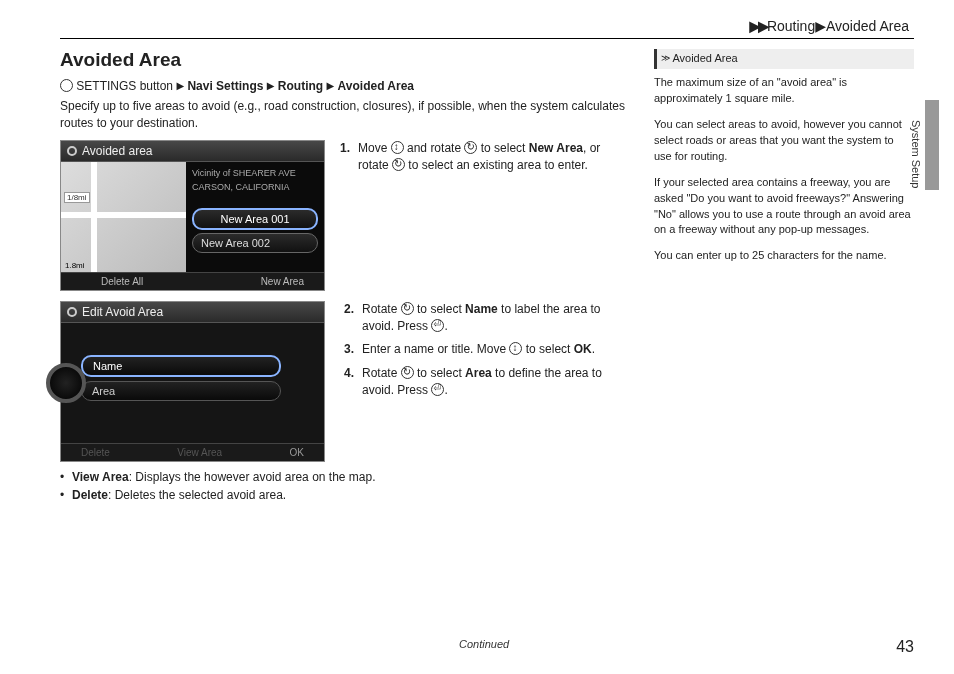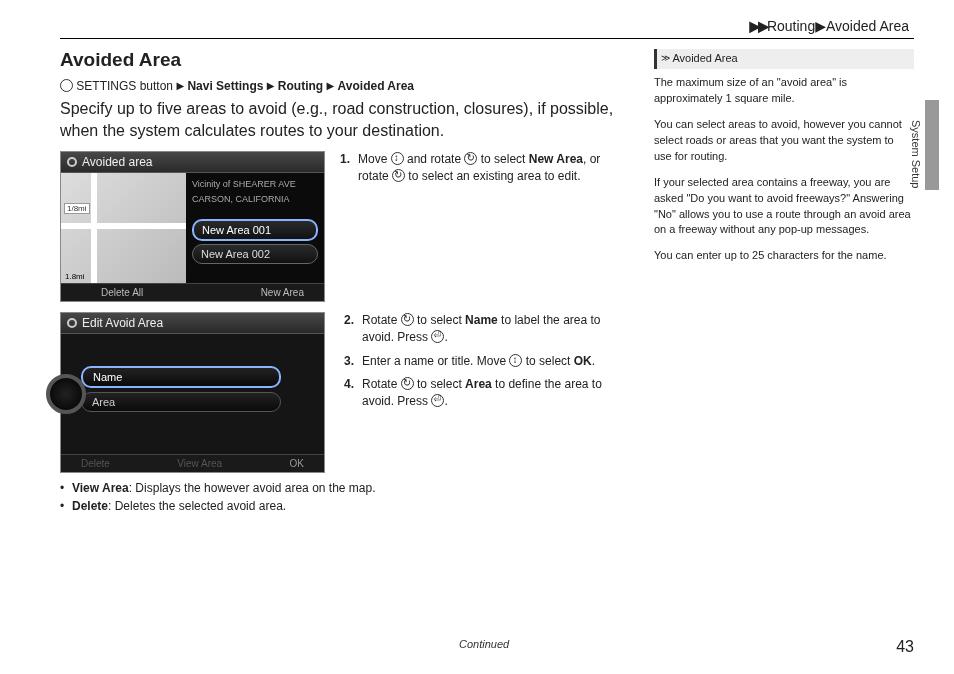--- a/index.html
+++ b/index.html
@@ -25,21 +25,21 @@
   .hr { border: 0; border-top: 1px solid #000; margin-bottom: 10px; }
   .content {
     display: flex;
     gap: 25px;
   }
   .main { flex: 1; }
   .sidebar { width: 260px; font-size: 11px; line-height: 1.45; }
   h1 { font-size: 19px; font-weight: bold; margin-bottom: 8px; }
   .nav-path { font-size: 12px; margin-bottom: 5px; }
   .nav-arrow { display:inline-block; font-size:10px; vertical-align:1px; }
-  .intro { font-size: 16px; line-height: 1.4; margin-bottom: 8px; }
+  .intro { font-size: 12px; line-height: 1.4; margin-bottom: 8px; }
   .row1 { display: flex; gap: 15px; align-items: flex-start; margin-bottom: 10px;}
   .row2 { display: flex; gap: 19px; align-items: flex-start; margin-bottom: 8px;}
   .screenshot {
     width: 265px;
     border: 1px solid #888;
     background: #000;
     color: #eee;
     font-size: 11px;
   }
   .ss-header {
@@ -72,21 +72,21 @@
   .vicinity { font-size:9px; color:#aaa; padding:2px 6px; line-height:1.2;}
   .item {
     margin: 3px 6px;
     padding: 3px 8px;
     border:1px solid #666;
     border-radius:10px;
     background: linear-gradient(#2b2b2b,#111);
     font-size:11px;
     color:#ddd;
   }
-  .item.sel { border:2px solid #8ab4ff; color:#fff; }
+  .item.sel { border:2px solid #8ab4ff; color:#fff;text-align:center; }
   .ss-footer {
     display:flex; justify-content:space-between;
     background:#1a1a1a; padding:3px 20px 3px 40px; font-size:10px;
     border-top:1px solid #444;
     color:#bbb;
   }
   .ss2-body { background:#151515; height:120px; position:relative; padding:18px 10px 0 20px;}
   .knob { position:absolute; left:-15px; top:40px; width:40px;height:40px;border:4px solid #555;border-radius:50%; background:radial-gradient(#222,#000);}
   .field {
     margin: 4px 0;
@@ -209,21 +209,21 @@
           <div class="ss-footer">
             <span>Delete All</span>
             <span>New Area</span>
           </div>
         </div>
         <div class="steps">
           <ol>
             <li>
               <span class="n">1.</span>
               <span class="t">
-                <span>Move </span><span class="inline-icon updown"></span><span> and rotate </span><span class="inline-icon rotate"></span><span> to select </span><span class="strong">New Area</span><span>, or rotate </span><span class="inline-icon rotate"></span><span> to select an existing area to edit.</span>
+                <span>Move </span><span class="inline-icon updown"></span><span> and rotate </span><span class="inline-icon rotate"></span><span> to select </span><span class="strong">New Area</span><span>, or rotate </span><span class="inline-icon rotate"></span><span> to select an existing area to enter.</span>
               </span>
             </li>
           </ol>
         </div>
       </div>
 
       <div class="row2">
         <div class="screenshot">
           <div class="ss-header">
             <span class="gear"></span>

